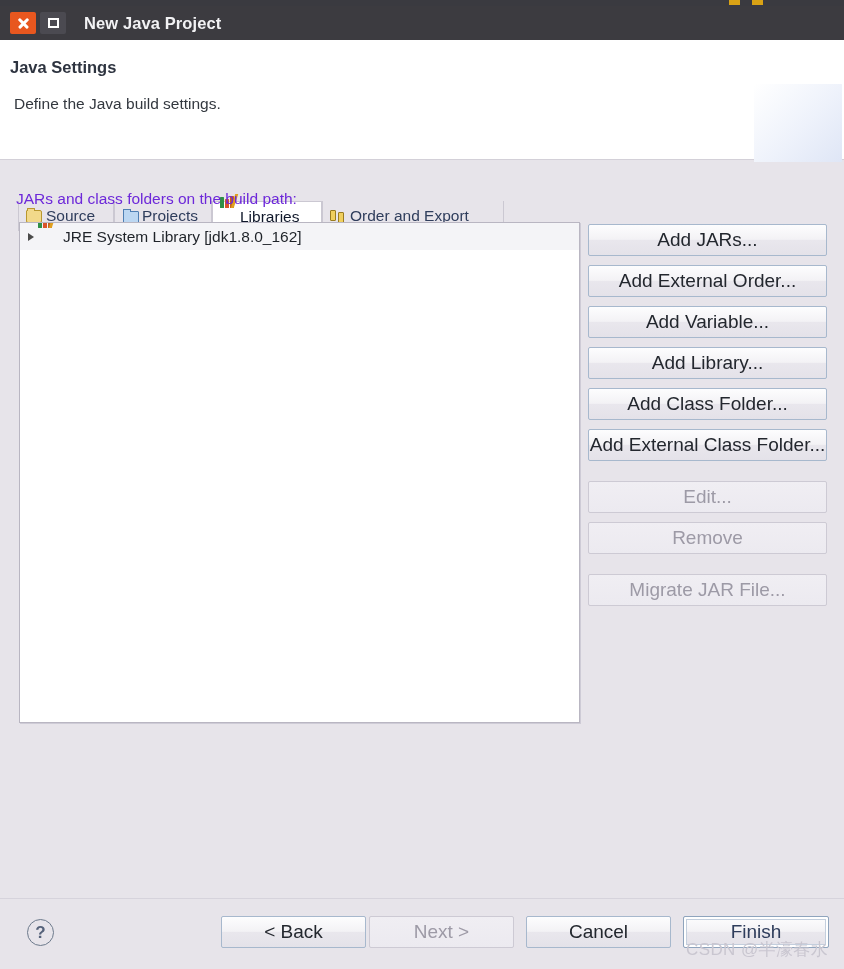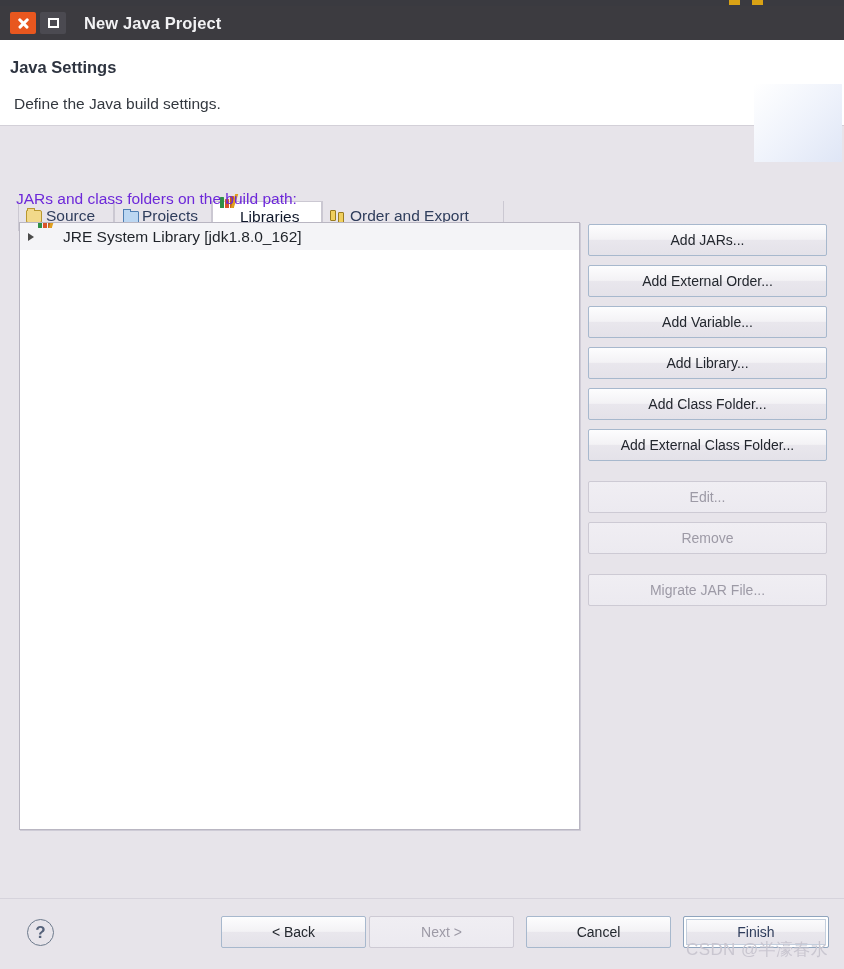--- a/index.html
+++ b/index.html
@@ -86,21 +86,21 @@
     color: #f2f2f4;
     font-size: 16.5px;
     font-weight: bold;
     letter-spacing: 0.1px;
   }
 
   
   .header {
     position: absolute;
     top: 40px; left: 0;
-    width: 844px; height: 86px;
+    width: 844px; height: 120px;
     background: #ffffff;
     border-bottom: 1px solid #d3d0d8;
     box-sizing: border-box;
   }
   .header-title {
     position: absolute;
     left: 10px; top: 18px;
     font-size: 16.5px;
     font-weight: bold;
     color: #2e3440;
@@ -160,21 +160,21 @@
     position: absolute;
     left: 16px; top: 190px;
     font-size: 15.5px;
     color: #6d28d9;
   }
 
   
   .tree-panel {
     position: absolute;
     left: 19px; top: 222px;
-    width: 561px; height: 608px;
+    width: 561px; height: 501px;
     background: #ffffff;
     border: 1px solid #b9b6c2;
     box-shadow: 1px 1px 0 #cecbd6;
     box-sizing: border-box;
     overflow: hidden;
   }
   .tree-row {
     display: flex;
     align-items: center;
     height: 27px;
@@ -270,21 +270,21 @@
     border-radius: 1px;
   }
   .arrows-ico .a1 { left: 0px; top: 1px; }
   .arrows-ico .a2 { left: 8px; top: 3px; }
 
   
   .btn {
     position: absolute;
     box-sizing: border-box;
     font-family: "Liberation Sans", sans-serif;
-    font-size: 14px;
+    font-size: 19px;
     color: #23272e;
     background: linear-gradient(180deg, #fdfdfe 0%, #f3f2f5 48%, #e9e7ed 50%, #e4e2e9 100%);
     border: 1px solid #a7b8cd;
     border-radius: 2px;
     display: flex;
     align-items: center;
     justify-content: center;
     cursor: default;
     user-select: none;
   }

